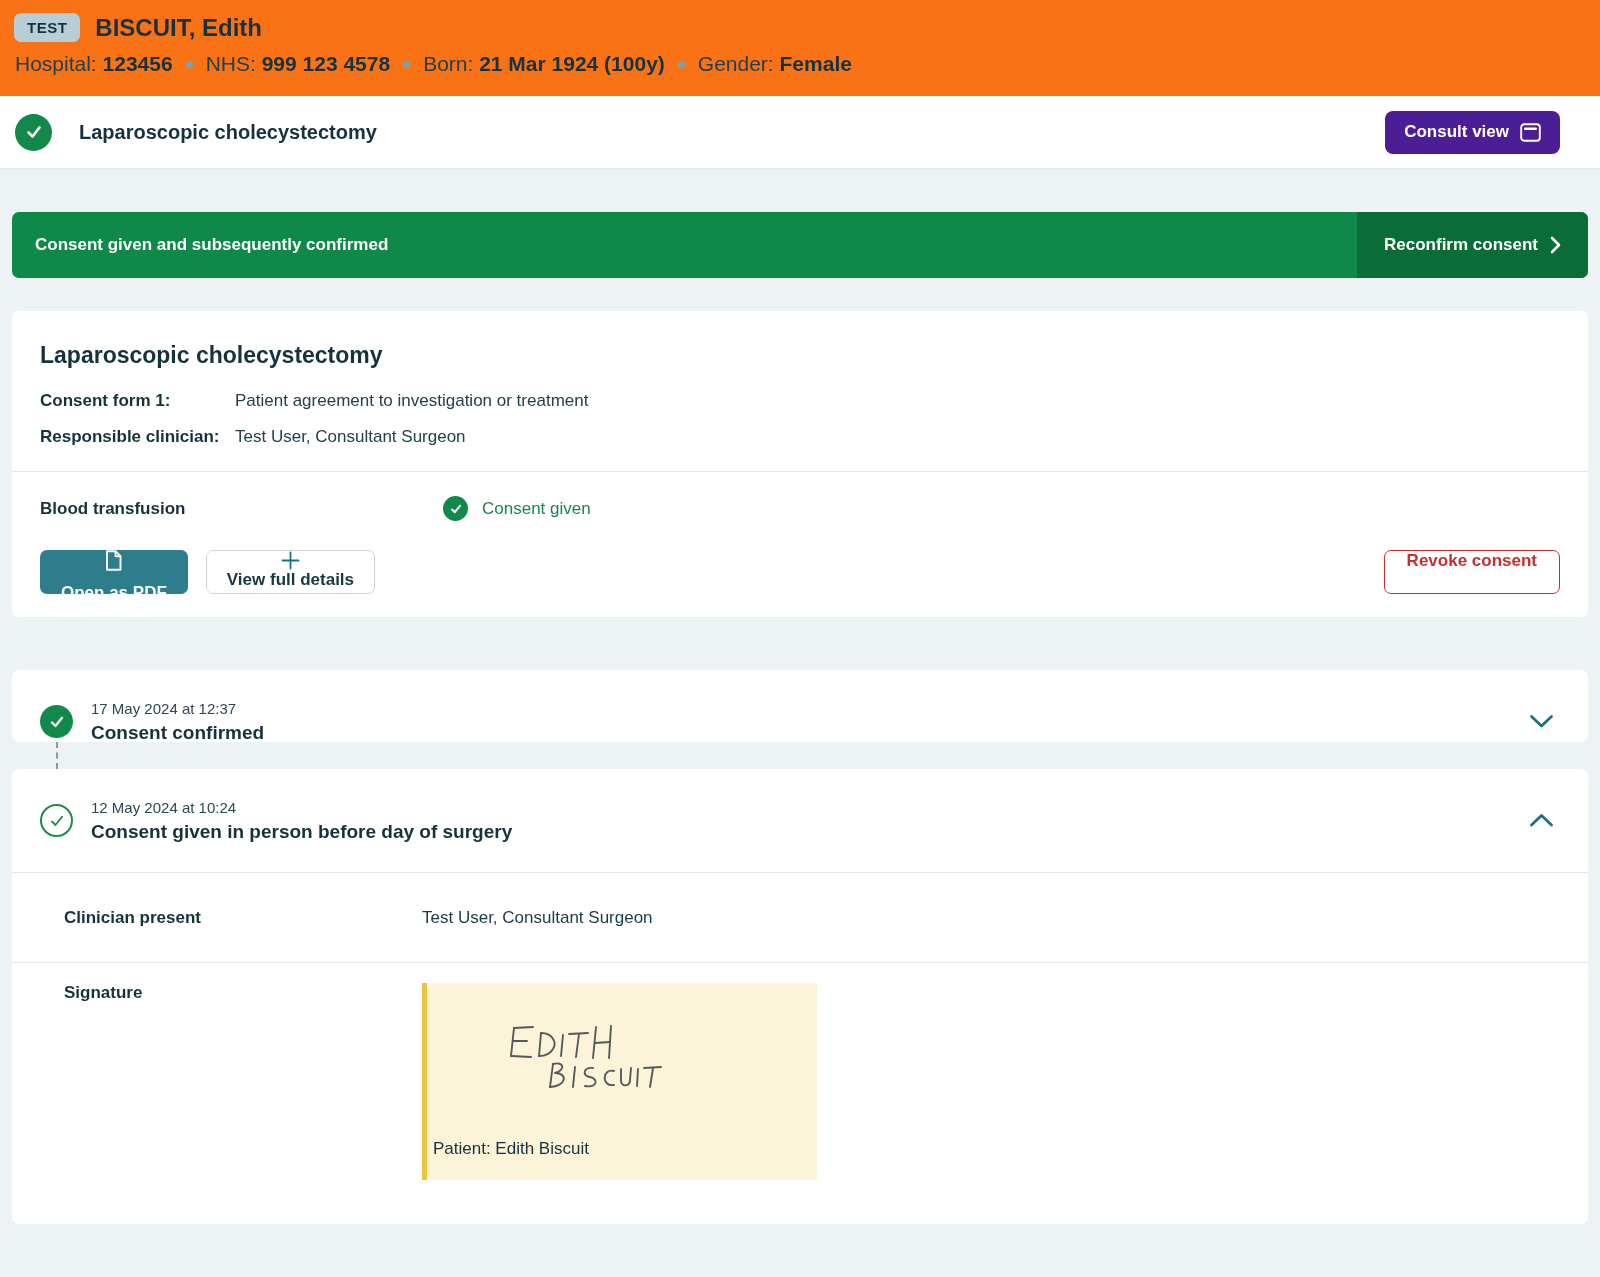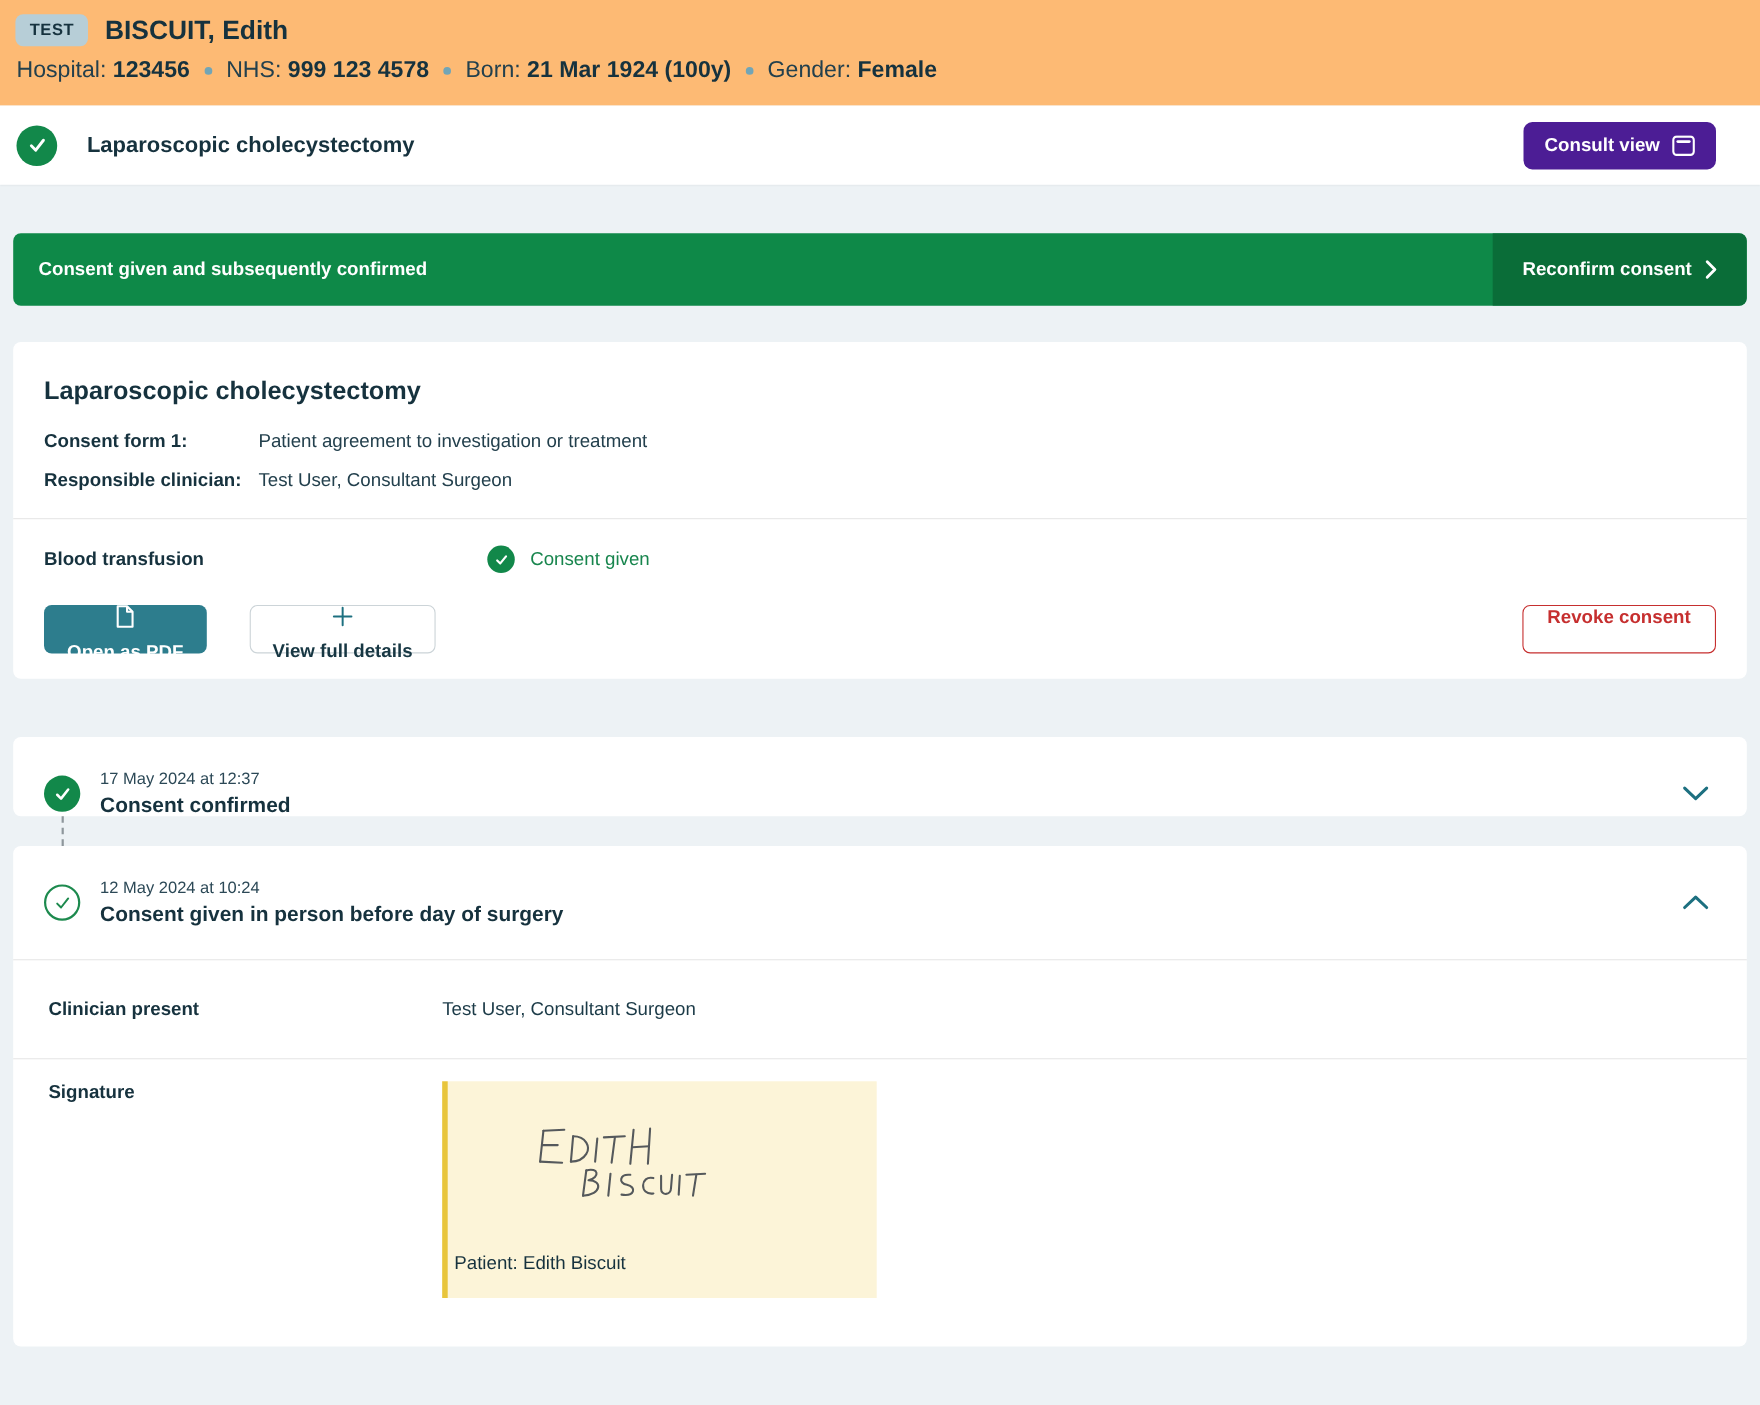--- a/index.html
+++ b/index.html
@@ -6,21 +6,21 @@
   html,body { width:1600px; }
   body {
     font-family: "Liberation Sans", sans-serif;
     background:#edf2f5;
     color:#1b3a47;
     width:1600px; height:1277px;
     overflow:hidden;
   }
 
   
-  .app-header { background:#fdba74; height:96px; padding:13px 14px 0 14px; }
+  .app-header { background:#f97316; height:96px; padding:13px 14px 0 14px; }
   .header-row1 { display:flex; align-items:center; gap:15px; }
   .test-badge {
     background:#b7ced7; color:#16323e; font-weight:bold;
     font-size:15px; letter-spacing:.5px; padding:6px 13px; border-radius:7px;
   }
   .patient-name { font-size:24px; font-weight:bold; color:#16323e; }
   .header-row2 { margin-top:10px; display:flex; align-items:center; gap:10px; font-size:21px; color:#23404d; padding-left:1px; }
   .info-pair { white-space:nowrap; }
   .info-pair b { color:#16323e; }
   .dot-sep { width:7px; height:7px; border-radius:50%; background:#72a5b6; display:inline-block; margin:0 3px; }
@@ -63,34 +63,34 @@
   .kv-row { display:flex; font-size:17px; margin-top:22px; }
   .kv-row .k { font-weight:bold; min-width:195px; color:#16323e; }
   .kv-row .v { color:#23404d; }
   .card-divider { border:none; border-top:1px solid #e7e7e7; margin:24px 0 0 0; }
   .addon-row { display:flex; align-items:center; margin-top:24px; font-size:17px; }
   .addon-row .k { font-weight:bold; min-width:403px; color:#16323e; }
   .addon-status { display:flex; align-items:center; gap:14px; color:#17854d; font-size:17px; }
   .btn-row { display:flex; align-items:center; margin-top:29px; padding-bottom:23px; }
   .btn { height:44px; border-radius:7px; font-size:17px; font-weight:bold; display:flex; align-items:center; cursor:pointer; font-family:inherit;flex-direction:column; }
   .btn-pdf { background:#2d7d8d; color:#fff; border:none; padding:0 21px; gap:12px; }
-  .btn-details { background:#fff; color:#173743; border:1px solid #ccd4d8; padding:0 20px; gap:12px; margin-left:39px; }
+  .btn-details { background:#fff; color:#173743; border:1px solid #ccd4d8; padding:0 20px; gap:0; margin-left:18px; }
   .btn-revoke { background:#fff; color:#c62f2f; border:1.5px solid #c62f2f; padding:0 22px; margin-left:auto; }
 
   
   .timeline-card-header { display:flex; align-items:center; padding:0 30px 0 28px; }
   .tl-card1 { margin-top:53px; height:72px; }
   .tl-card1 .timeline-card-header, .tl-card2 .timeline-card-header { height:103px; }
   .tl-texts { margin-left:18px; flex:1; }
   .tl-date { font-size:15px; color:#2b4856; }
   .tl-title { font-size:19px; font-weight:bold; color:#16323e; margin-top:5px; }
   .tl-chevron { background:none; border:none; cursor:pointer; padding:4px; display:flex; }
   .tl-connector { height:27px; border-left:2px dashed #8e979c; margin-left:56px; }
   .tl-card2 { padding-bottom:44px; }
-  .detail-row { display:flex; font-size:17px; padding-left:32px; padding-right:28px; }
+  .detail-row { display:flex; font-size:17px; padding-left:52px; padding-right:28px; }
   .detail-row .k { font-weight:bold; min-width:358px; color:#16323e; }
   .row-clinician { align-items:center; height:89px; }
   .row-signature { padding-top:20px; }
   .hr-full { border:none; border-top:1px solid #e7e7e7; }
 
   
   .signature-box {
     width:395px; height:197px; background:#fcf4d8; border-left:5px solid #e8c53c;
     position:relative;
   }

